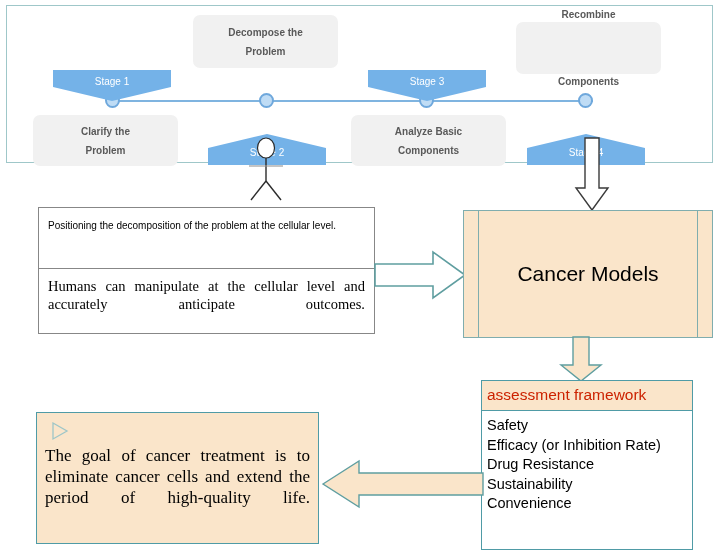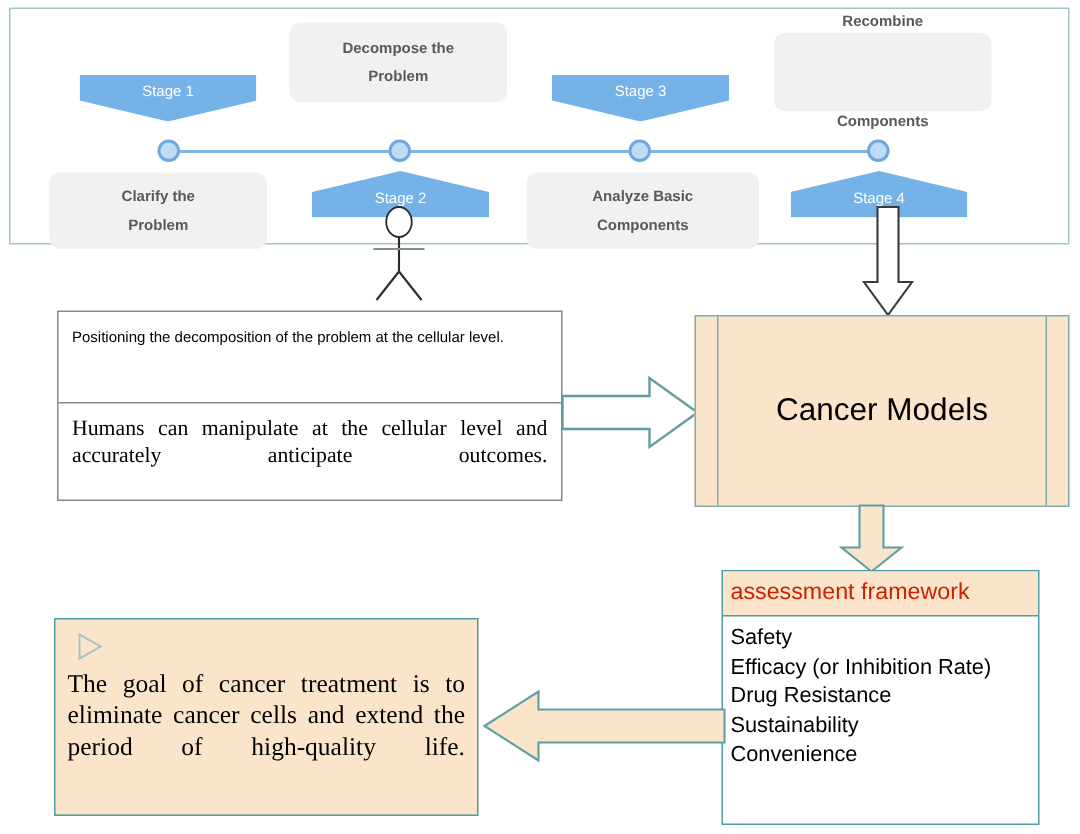--- a/index.html
+++ b/index.html
@@ -50,20 +50,21 @@
   .stage-tag {
     position: absolute;
     width: 118px;
     height: 31px;
     background: #74b2e8;
     color: #ffffff;
     font-size: 10px;
     line-height: 19px;
     text-align: center;
     box-sizing: border-box;
+    margin-top: 20px;
   }
   .stage-tag.down {
     
     clip-path: polygon(0% 0%, 100% 0%, 100% 55%, 50% 100%, 0% 55%);
     padding-top: 2px;
   }
   .stage-tag.up {
     
     clip-path: polygon(50% 0%, 100% 45%, 100% 100%, 0% 100%, 0% 45%);
     padding-top: 12px;

